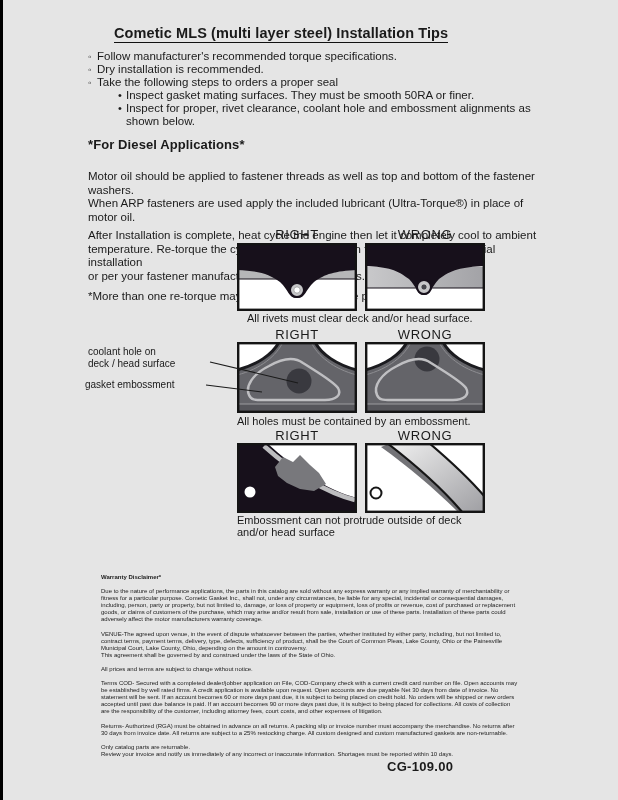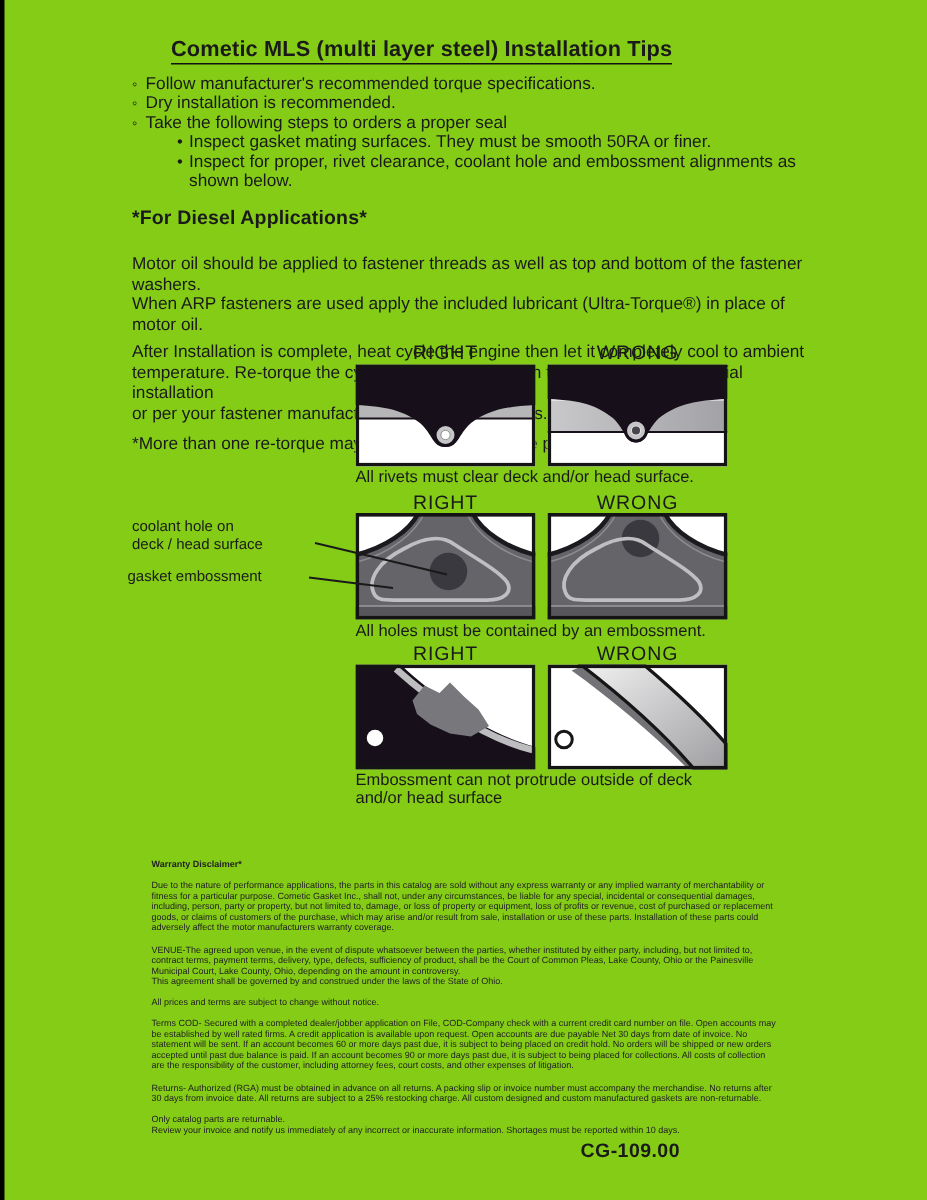--- a/index.html
+++ b/index.html
@@ -1,16 +1,16 @@
 <!DOCTYPE html>
 <html><head>
 <meta charset="utf-8">
 <style>
   html,body{margin:0;padding:0;background:#fff;}
-  .page{position:relative;width:618px;height:800px;background:#84cc16;overflow:hidden;
+  .page{position:relative;width:618px;height:800px;background:#e5e5e5;overflow:hidden;
         font-family:"Liberation Sans", sans-serif;color:#1a1a1a;}
   .left-edge{position:absolute;left:0;top:0;width:3px;height:800px;background:#000;}
 
   
   .content{position:absolute;left:88px;top:24px;width:462px;}
   .doc-title{display:inline-block;margin-left:26px;font-size:14.5px;font-weight:bold;
              border-bottom:1.6px solid #111;padding-bottom:1px;letter-spacing:0.1px;}
   .bullets{margin-top:7px;}
   .bullet-row{display:flex;font-size:11.5px;line-height:13px;}
   .bullet-row .marker{width:9px;flex:0 0 9px;font-size:10px;}
@@ -99,21 +99,21 @@
     <rect x="0" y="0" width="120" height="68" fill="#ffffff"></rect>
     <rect x="0" y="24" width="120" height="21" fill="url(#gw1)"></rect>
     <rect x="0" y="45" width="120" height="23" fill="#ffffff"></rect>
     <line x1="0" y1="45" x2="120" y2="45" stroke="#17101b" stroke-width="1.2"></line>
     <path d="M0,0 H120 V23 C96,24 86,27 74,36 C66,44 66,52 59,52 C52,52 52,44 44,36 C32,27 24,24 0,23 Z" fill="#17101b"></path>
     <circle cx="59" cy="44" r="7" fill="#c6c6c8" stroke="#17101b" stroke-width="2"></circle>
     <circle cx="59" cy="44" r="3.1" fill="#46464c" stroke="#ddd" stroke-width="0.8"></circle>
     <rect x="1.2" y="1.2" width="117.6" height="65.6" fill="none" stroke="#141414" stroke-width="2.4"></rect>
   </svg>
 
-  <div class="caption" style="left:237px;top:313px;">All rivets must clear deck and/or head surface.</div>
+  <div class="caption" style="left:247px;top:313px;">All rivets must clear deck and/or head surface.</div>
 
   <div class="dg-label" style="left:237px;top:327px;">RIGHT</div>
   <div class="dg-label" style="left:365px;top:327px;">WRONG</div>
 
   <div class="side-label" style="left:88px;top:346px;width:120px;">coolant hole on
 deck / head surface</div>
   <div class="side-label" style="left:85px;top:379px;width:120px;">gasket embossment</div>
 
   <svg class="leader-overlay" viewBox="0 0 105 55">
     <line x1="5" y1="17" x2="93" y2="38" stroke="#1a1a1a" stroke-width="1.2"></line>

